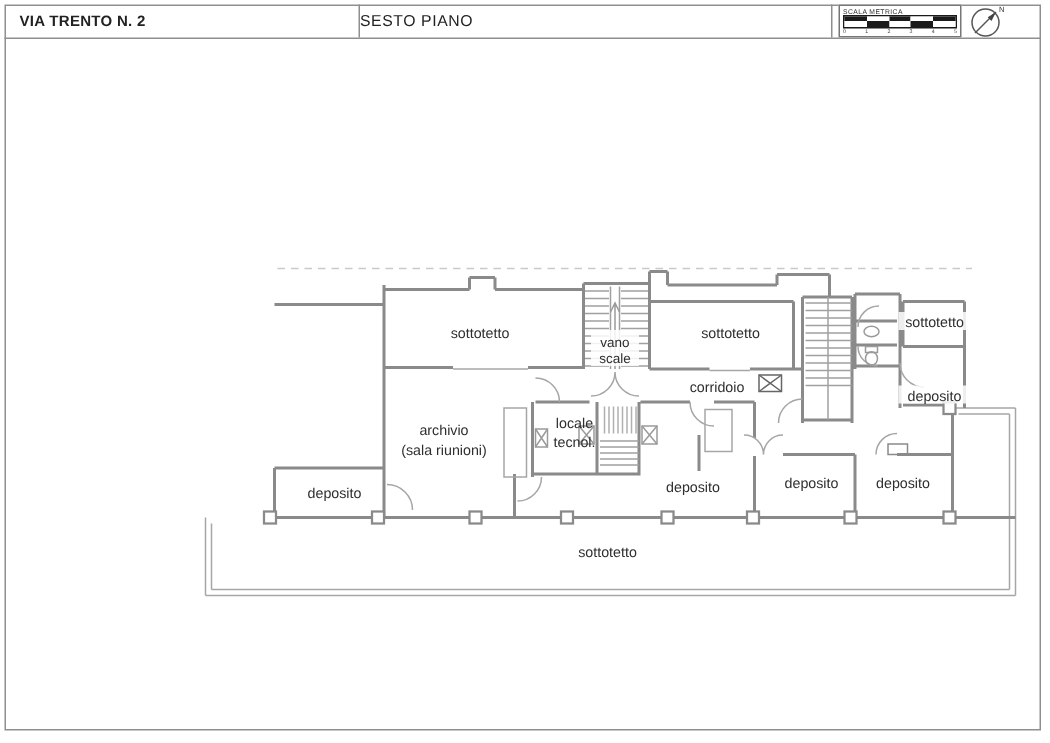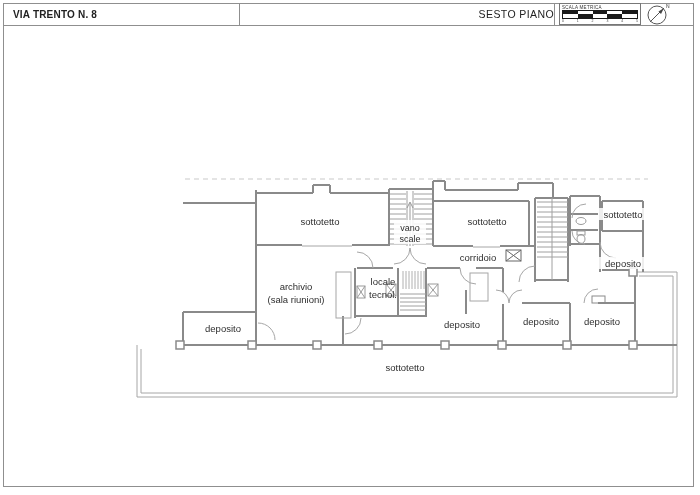--- a/index.html
+++ b/index.html
@@ -1,41 +1,41 @@
 <!DOCTYPE html>
 <html><head>
 <meta charset="utf-8">
 <style>
   html,body{margin:0;padding:0;background:#ffffff;}
   body{width:700px;height:495px;position:relative;font-family:"Liberation Sans",sans-serif;overflow:hidden;}
   .page-border{position:absolute;left:3px;top:3px;width:691px;height:484px;border:1px solid #8f8f8f;box-sizing:border-box;}
   .hdr{position:absolute;left:3px;top:3px;width:691px;height:23px;border-bottom:1px solid #8f8f8f;box-sizing:border-box;display:flex;align-items:stretch;}
   .hdr-cell{display:flex;align-items:center;box-sizing:border-box;}
   .hdr-left{width:237px;border-right:1px solid #8f8f8f;padding-left:10px;font-size:10px;font-weight:600;color:#222;letter-spacing:.2px;}
-  .hdr-center{flex:1;justify-content:flex-end;font-size:10.5px;font-weight:500;color:#222;letter-spacing:.4px;}
+  .hdr-center{flex:1;justify-content:flex-start;font-size:10.5px;font-weight:500;color:#222;letter-spacing:.4px;}
   .hdr-right{width:140px;border-left:1px solid #8f8f8f;justify-content:flex-start;gap:4px;padding-left:4px;position:relative;}
   .scalebox{width:82px;border:0.5px solid #777;padding:1px 2px;box-sizing:border-box;background:#fff;}
   .scale-label{display:block;font-size:4.5px;color:#333;letter-spacing:.3px;line-height:5px;}
   .bar{display:grid;grid-template-columns:repeat(5,1fr);grid-auto-rows:3.5px;border:1px solid #1a1a1a;}
   .bar i{display:block;}
   .bar .b{background:#1a1a1a;}
   .bar .w{background:#ffffff;}
   .ticks{display:flex;justify-content:space-between;font-size:3.5px;color:#444;line-height:4px;margin-top:.5px;}
   .plan-label{font-size:9.5px;fill:#2e2e2e;}
   .plan-label-sm{font-size:9px;fill:#2e2e2e;}
   svg.plan{position:absolute;left:0;top:0;}
 </style>
 </head>
 <body>
 
 <div class="page-border"></div>
 
 <div class="hdr">
   <div class="hdr-cell hdr-left">
-    <span>VIA TRENTO N. 8</span>
+    <span>VIA TRENTO N. 2</span>
   </div>
   <div class="hdr-cell hdr-center">
     <span>SESTO PIANO</span>
   </div>
   <div class="hdr-cell hdr-right">
     <div class="scalebox">
       <span class="scale-label">SCALA METRICA</span>
       <div class="bar">
         <i class="b"></i>
           <i class="w"></i>

